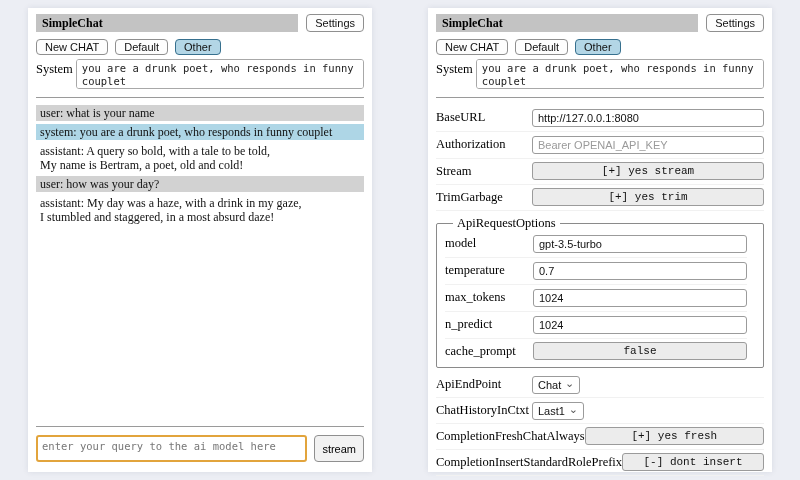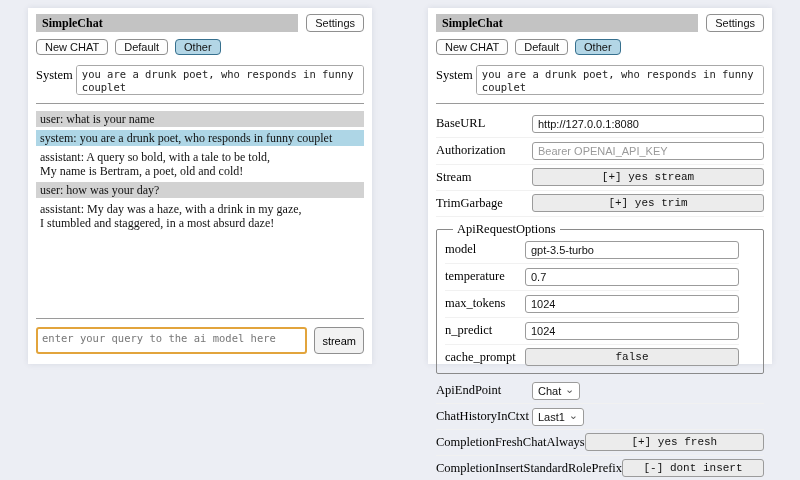--- a/index.html
+++ b/index.html
@@ -4,41 +4,41 @@
 <style>
   * { box-sizing: border-box; }
   html,body { margin:0; padding:0; }
   body {
     width:800px; height:480px; overflow:hidden;
     background:#eceef4;
     font-family:"Liberation Serif", serif;
   }
   .wrap { display:flex; gap:56px; padding:8px 28px; height:480px; }
   .panel {
-    width:344px; height:356px; background:#ffffff;
+    width:344px; height:464px; background:#ffffff;
     box-shadow:0 0 6px rgba(40,50,80,.10);
     padding:6px 8px 10px 8px;
     display:flex; flex-direction:column;
   }
   
   .header { display:flex; gap:8px; align-items:stretch; }
   .titlebar {
     flex:1; background:#c3c3c3; color:#000;
     font-weight:bold; font-size:12px; line-height:14px;
     padding:2px 6px;
   }
   .btn {
     font-family:"Liberation Sans", sans-serif; font-size:11px;
     background:#fdfdfd; border:1px solid #8f8f8f; border-radius:4px;
     padding:1px 8px; color:#111; cursor:pointer; white-space:nowrap;
   }
   .sessions { display:flex; gap:7px; margin-top:7px; }
   .btn.selected { background:#b3d6e6; border-color:#37708e; }
   
-  .sysrow { display:flex; gap:3px; margin-top:10px; align-items:flex-start; }
+  .sysrow { display:flex; gap:3px; margin-top:4px; align-items:flex-start; }
   .syslabel { font-size:12.5px; padding-top:3px; }
   .systext {
     flex:1; height:30px; resize:none;
     font-family:"DejaVu Sans Mono", monospace; font-size:10.5px; line-height:13px;
     border:1px solid #a8a8a8; border-radius:3px; padding:2px 5px; color:#222;
     outline:none;
   }
   hr.div { border:none; border-top:1px solid #9a9a9a; margin:8px 0 5px 0; width:100%; }
   
   .messages { margin-top:2px; }
@@ -91,21 +91,21 @@
     font-family:"Liberation Sans", sans-serif; font-size:11px;
     background:#fff; border:1px solid #9b9b9b; border-radius:3px;
     padding:2px 18px 2px 5px; color:#111; cursor:pointer;
   }
   .chev {
     position:absolute; right:5px; top:0px; color:#555;
     font-size:11px; font-family:"DejaVu Sans", sans-serif;
   }
   .fieldset {
     border:1px solid #8a8a8a; border-radius:2px;
-    margin:5px 0 4px 0; padding:0px 24px 3px 8px;
+    margin:5px 0 4px 0; padding:0px 16px 3px 8px;
   }
   .fieldset legend { font-size:12.5px; padding:0 4px; margin-left:8px; }
   .fieldset .srow:last-child { border-bottom:none; }
 </style>
 </head>
 <body>
 
 <div class="wrap">
 
   <div class="panel">

